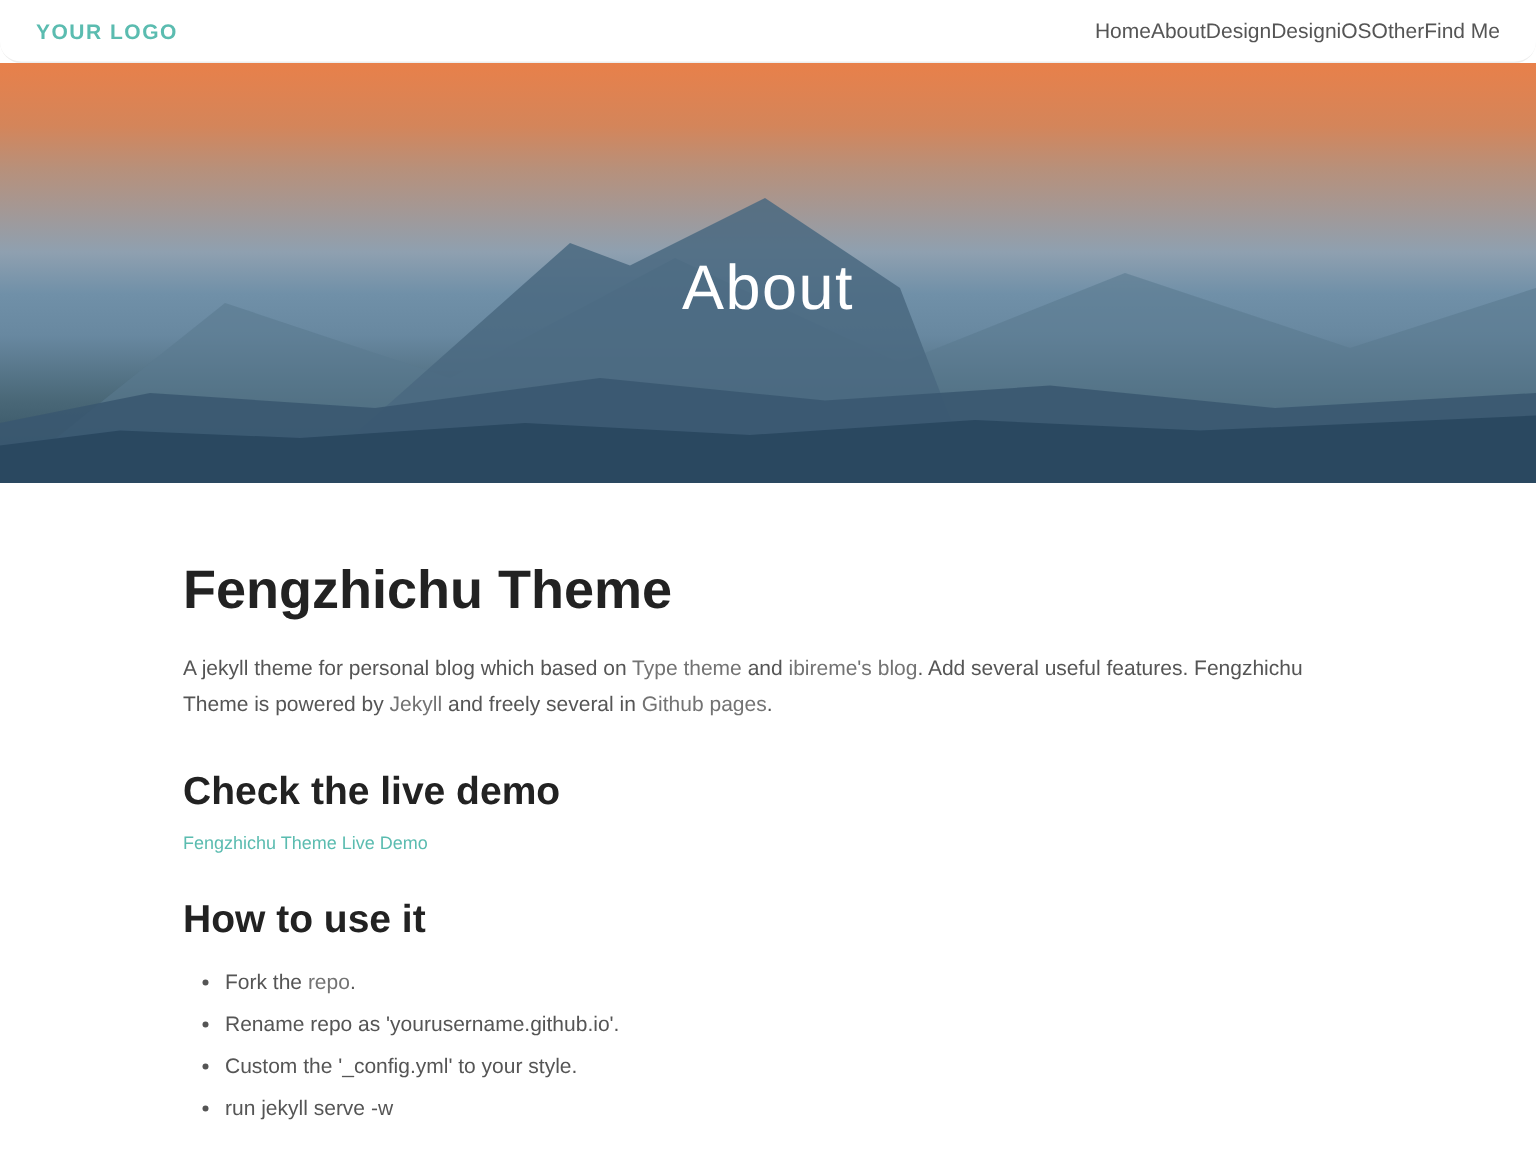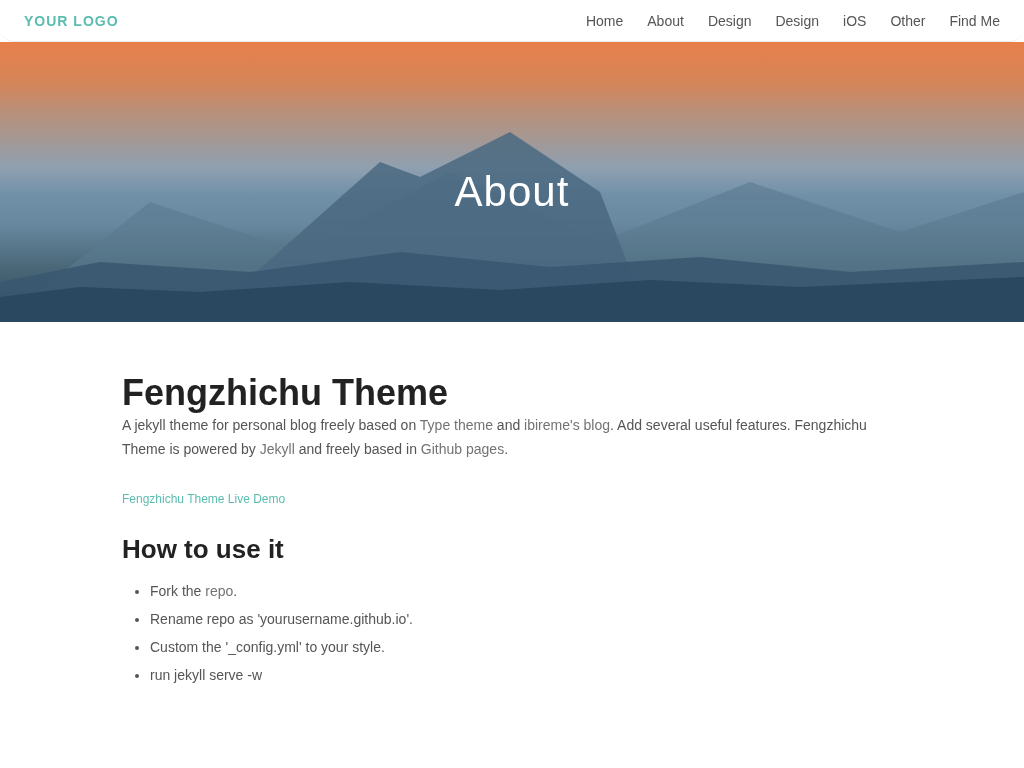--- a/index.html
+++ b/index.html
@@ -21,21 +21,20 @@
     }
     .nav-logo {
       font-size: 14px;
       font-weight: bold;
       color: #5bbcb0;
       letter-spacing: 1px;
       font-family: Arial, sans-serif;
     }
     .nav-links {
       display: flex;
-      gap: 24px;
       list-style: none;
     }
     .nav-links li a {
       font-size: 14px;
       color: #555;
       text-decoration: none;
       font-family: Arial, sans-serif;
     }
 
     
@@ -86,21 +85,21 @@
     
     .content {
       max-width: 900px;
       margin: 0 auto;
       padding: 50px 60px 80px;
     }
     h1.page-heading {
       font-size: 36px;
       font-weight: 700;
       color: #222;
-      margin-bottom: 0;
+      margin-bottom: 20px;
       font-family: Arial, sans-serif;
     }
     .intro-text {
       font-size: 14px;
       line-height: 1.7;
       color: #555;
       font-family: Arial, sans-serif;
       margin-bottom: 30px;
     }
     .inline-link {
@@ -161,23 +160,24 @@
 
     <polygon points="0,200 0,160 100,140 250,150 400,130 550,145 700,135 850,150 1024,140 1024,200" fill="#3a5870" opacity="0.9"></polygon>
     <polygon points="0,200 0,175 80,165 200,170 350,160 500,168 650,158 800,165 1024,155 1024,200" fill="#2a4860"></polygon>
   </svg>
   <h2 class="hero-title">About</h2>
 </div>
 
 <div class="content">
   <h1 class="page-heading">Fengzhichu Theme</h1>
   <p class="intro-text">
-    <span>A jekyll theme for personal blog freely based on </span><a class="inline-link" href="#">Type theme</a><span> and </span><a class="inline-link" href="#">ibireme's blog</a><span>. Add several useful features. Fengzhichu Theme is powered by </span><a class="inline-link" href="#">Jekyll</a><span> and freely based in </span><a class="inline-link" href="#">Github pages</a><span>.</span>
+    <span>A jekyll theme for personal blog which based on </span><a class="inline-link" href="#">Type theme</a><span> and </span><a class="inline-link" href="#">ibireme's blog</a><span>. Add several useful features. Fengzhichu Theme is powered by </span><a class="inline-link" href="#">Jekyll</a><span> and freely several in </span><a class="inline-link" href="#">Github pages</a><span>.</span>
   </p>
 
+  <h2 class="section-heading">Check the live demo</h2>
   <a class="demo-link" href="#">Fengzhichu Theme Live Demo</a>
 
   <h2 class="section-heading">How to use it</h2>
   <ul class="use-list">
     <li>Fork the <a class="inline-link" href="#">repo</a>.</li>
     <li>Rename repo as 'yourusername.github.io'.</li>
     <li>Custom the '_config.yml' to your style.</li>
     <li>run jekyll serve -w</li>
   </ul>
 

